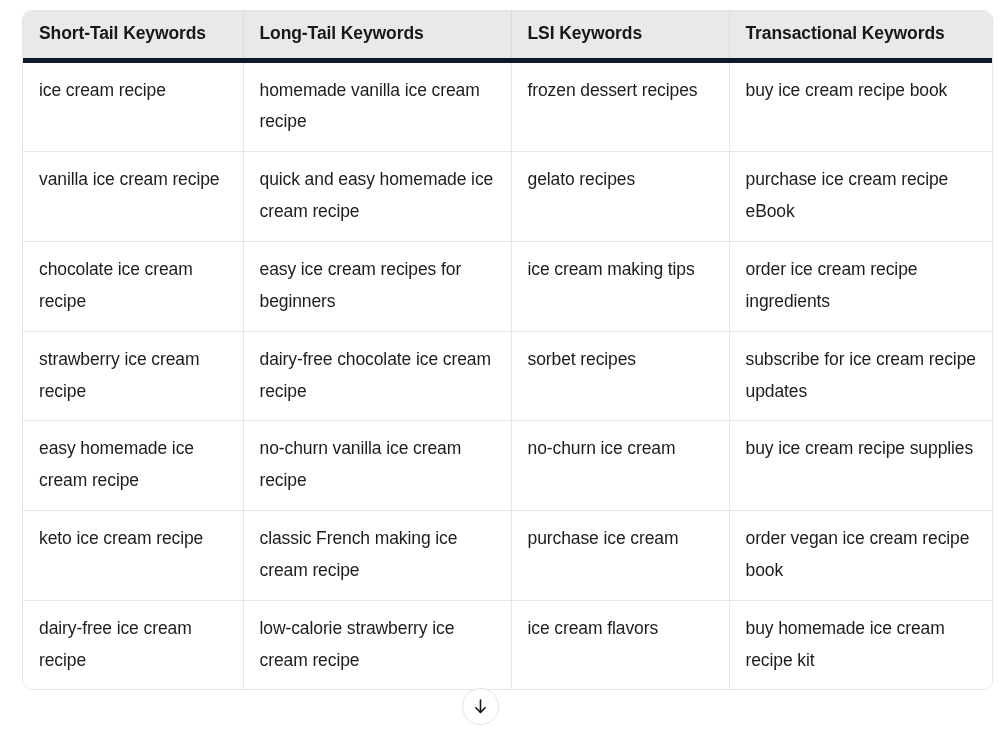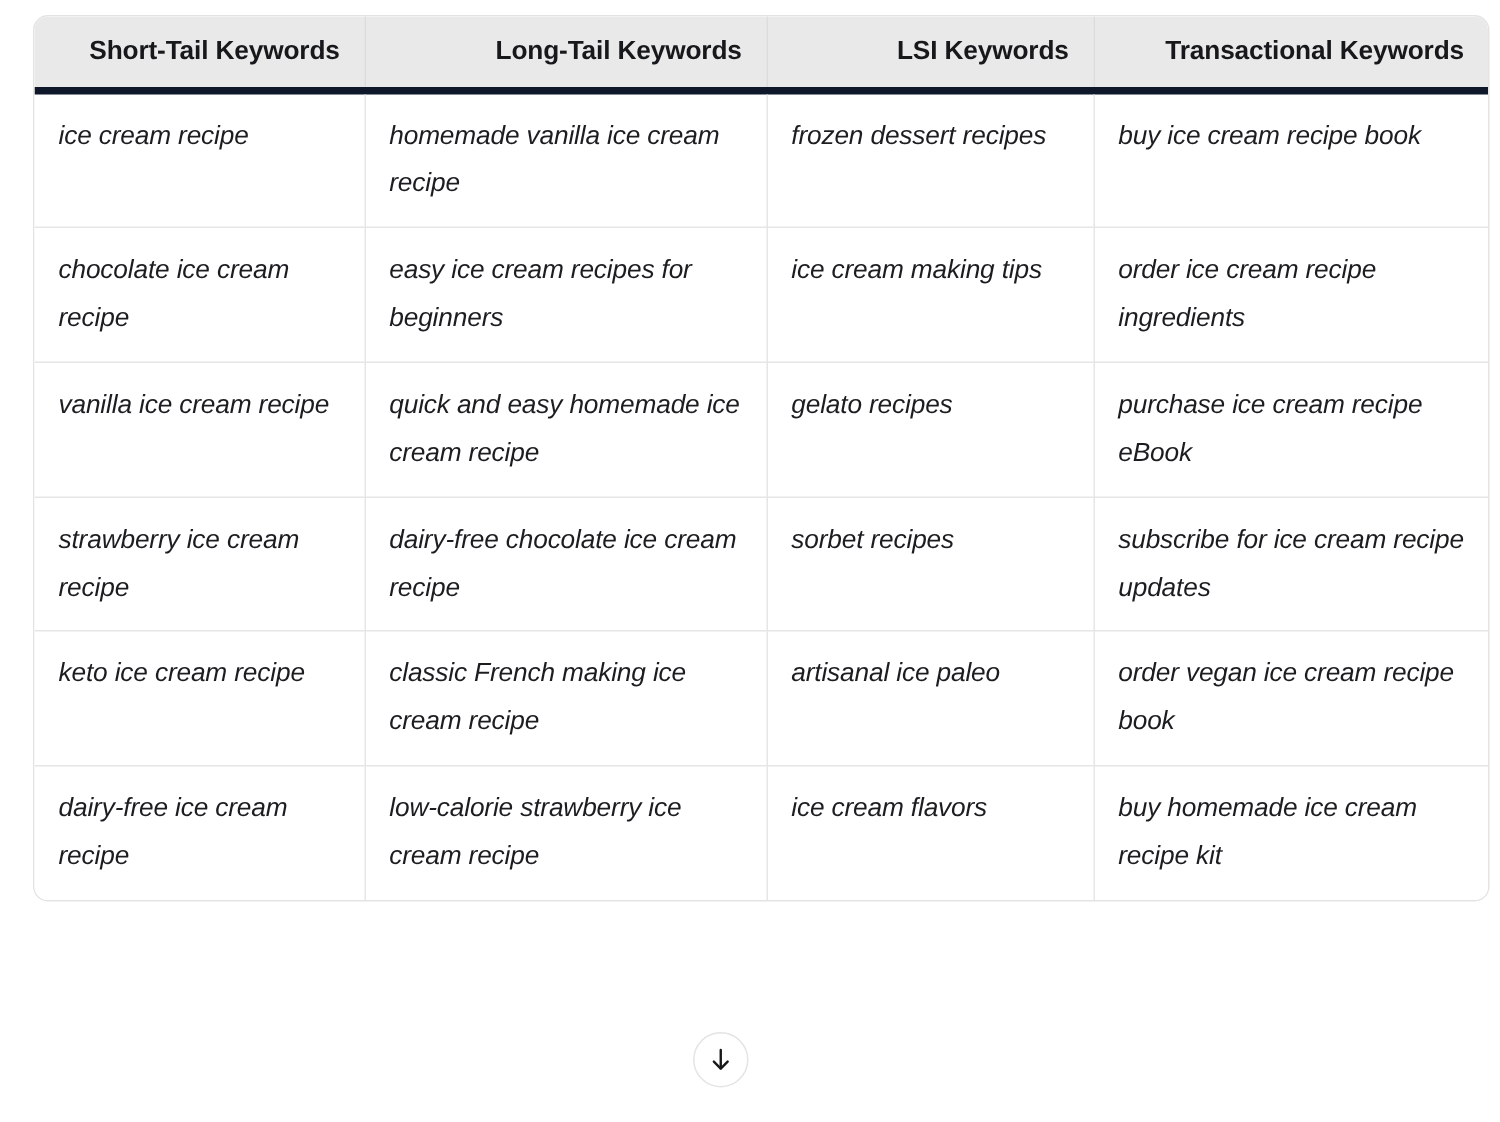--- a/index.html
+++ b/index.html
@@ -39,21 +39,21 @@
     background: #ffffff;
   }
 
   table.kw-table col.c0 { width: 220px; }
   table.kw-table col.c1 { width: 268px; }
   table.kw-table col.c2 { width: 218px; }
   table.kw-table col.c3 { width: 263px; }
 
   table.kw-table thead th {
     background: #e9e9e9;
-    text-align: right;
+    text-align: left;
     font-size: 17.5px;
     font-weight: bold;
     color: #16181b;
     padding: 11px 16px 12px 16px;
     border-right: 1px solid #dcdcdc;
     border-bottom: 5px solid #0f172a;
     line-height: 1.35;
     letter-spacing: -0.1px;
     white-space: nowrap;
     vertical-align: middle;
@@ -65,21 +65,20 @@
     font-weight: normal;
     color: #1b1d20;
     padding: 12px 16px 13px 16px;
     border-right: 1px solid #e6e6e6;
     border-bottom: 1px solid #e6e6e6;
     line-height: 1.82;
     letter-spacing: -0.1px;
     vertical-align: top;
     background: #ffffff;
     word-wrap: break-word;
-    font-style: italic;
   }
   table.kw-table tbody td:last-child { border-right: none; margin-left: 33px; }
   table.kw-table tbody tr:last-child td { border-bottom: none; }
 
   .scroll-down-btn {
     position: absolute;
     left: 462px;
     top: 688px;
     width: 37px;
     height: 37px;
@@ -117,41 +116,47 @@
         </tr>
       </thead>
       <tbody>
         <tr>
           <td>ice cream recipe</td>
           <td>homemade vanilla ice cream recipe</td>
           <td>frozen dessert recipes</td>
           <td>buy ice cream recipe book</td>
         </tr>
         <tr>
+          <td>vanilla ice cream recipe</td>
+          <td>quick and easy homemade ice cream recipe</td>
+          <td>gelato recipes</td>
+          <td>purchase ice cream recipe eBook</td>
+        </tr>
+        <tr>
           <td>chocolate ice cream recipe</td>
           <td>easy ice cream recipes for beginners</td>
           <td>ice cream making tips</td>
           <td>order ice cream recipe ingredients</td>
-        </tr>
-        <tr>
-          <td>vanilla ice cream recipe</td>
-          <td>quick and easy homemade ice cream recipe</td>
-          <td>gelato recipes</td>
-          <td>purchase ice cream recipe eBook</td>
         </tr>
         <tr>
           <td>strawberry ice cream recipe</td>
           <td>dairy-free chocolate ice cream recipe</td>
           <td>sorbet recipes</td>
           <td>subscribe for ice cream recipe updates</td>
         </tr>
         <tr>
+          <td>easy homemade ice cream recipe</td>
+          <td>no-churn vanilla ice cream recipe</td>
+          <td>no-churn ice cream</td>
+          <td>buy ice cream recipe supplies</td>
+        </tr>
+        <tr>
           <td>keto ice cream recipe</td>
           <td>classic French making ice cream recipe</td>
-          <td>artisanal ice paleo</td>
+          <td>purchase ice cream</td>
           <td>order vegan ice cream recipe book</td>
         </tr>
         <tr>
           <td>dairy-free ice cream recipe</td>
           <td>low-calorie strawberry ice cream recipe</td>
           <td>ice cream flavors</td>
           <td>buy homemade ice cream recipe kit</td>
         </tr>
 
       </tbody>

